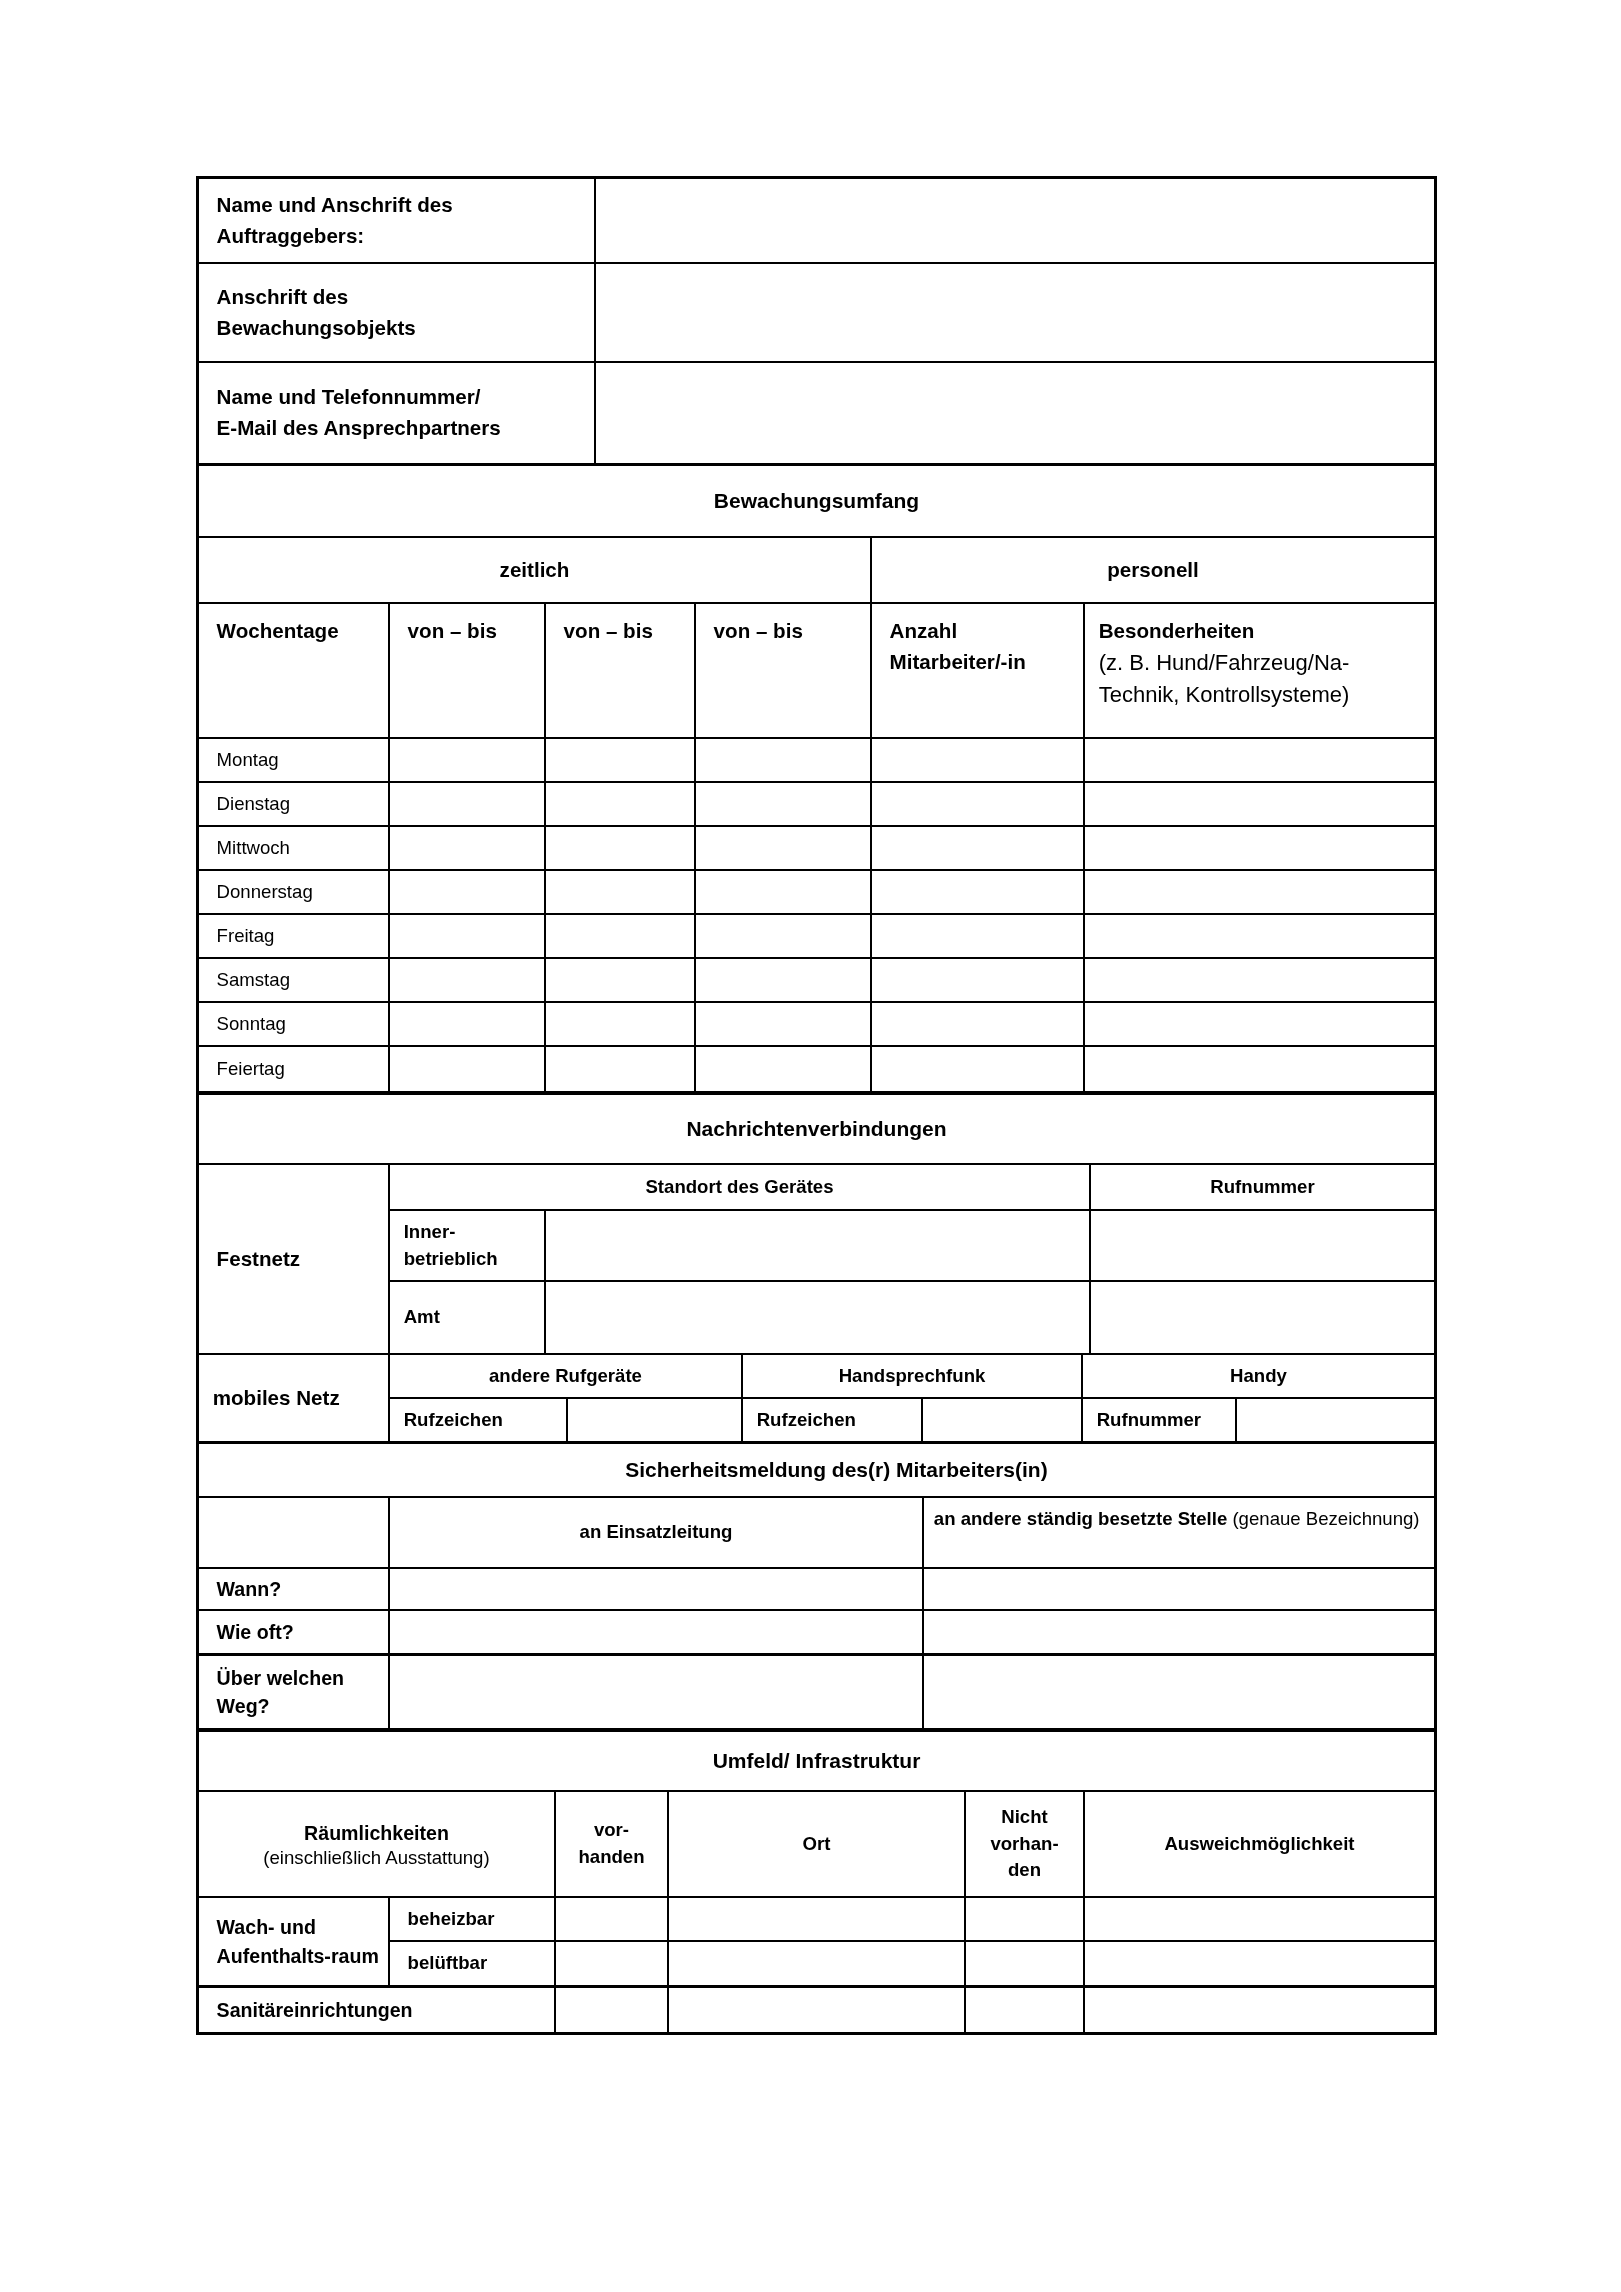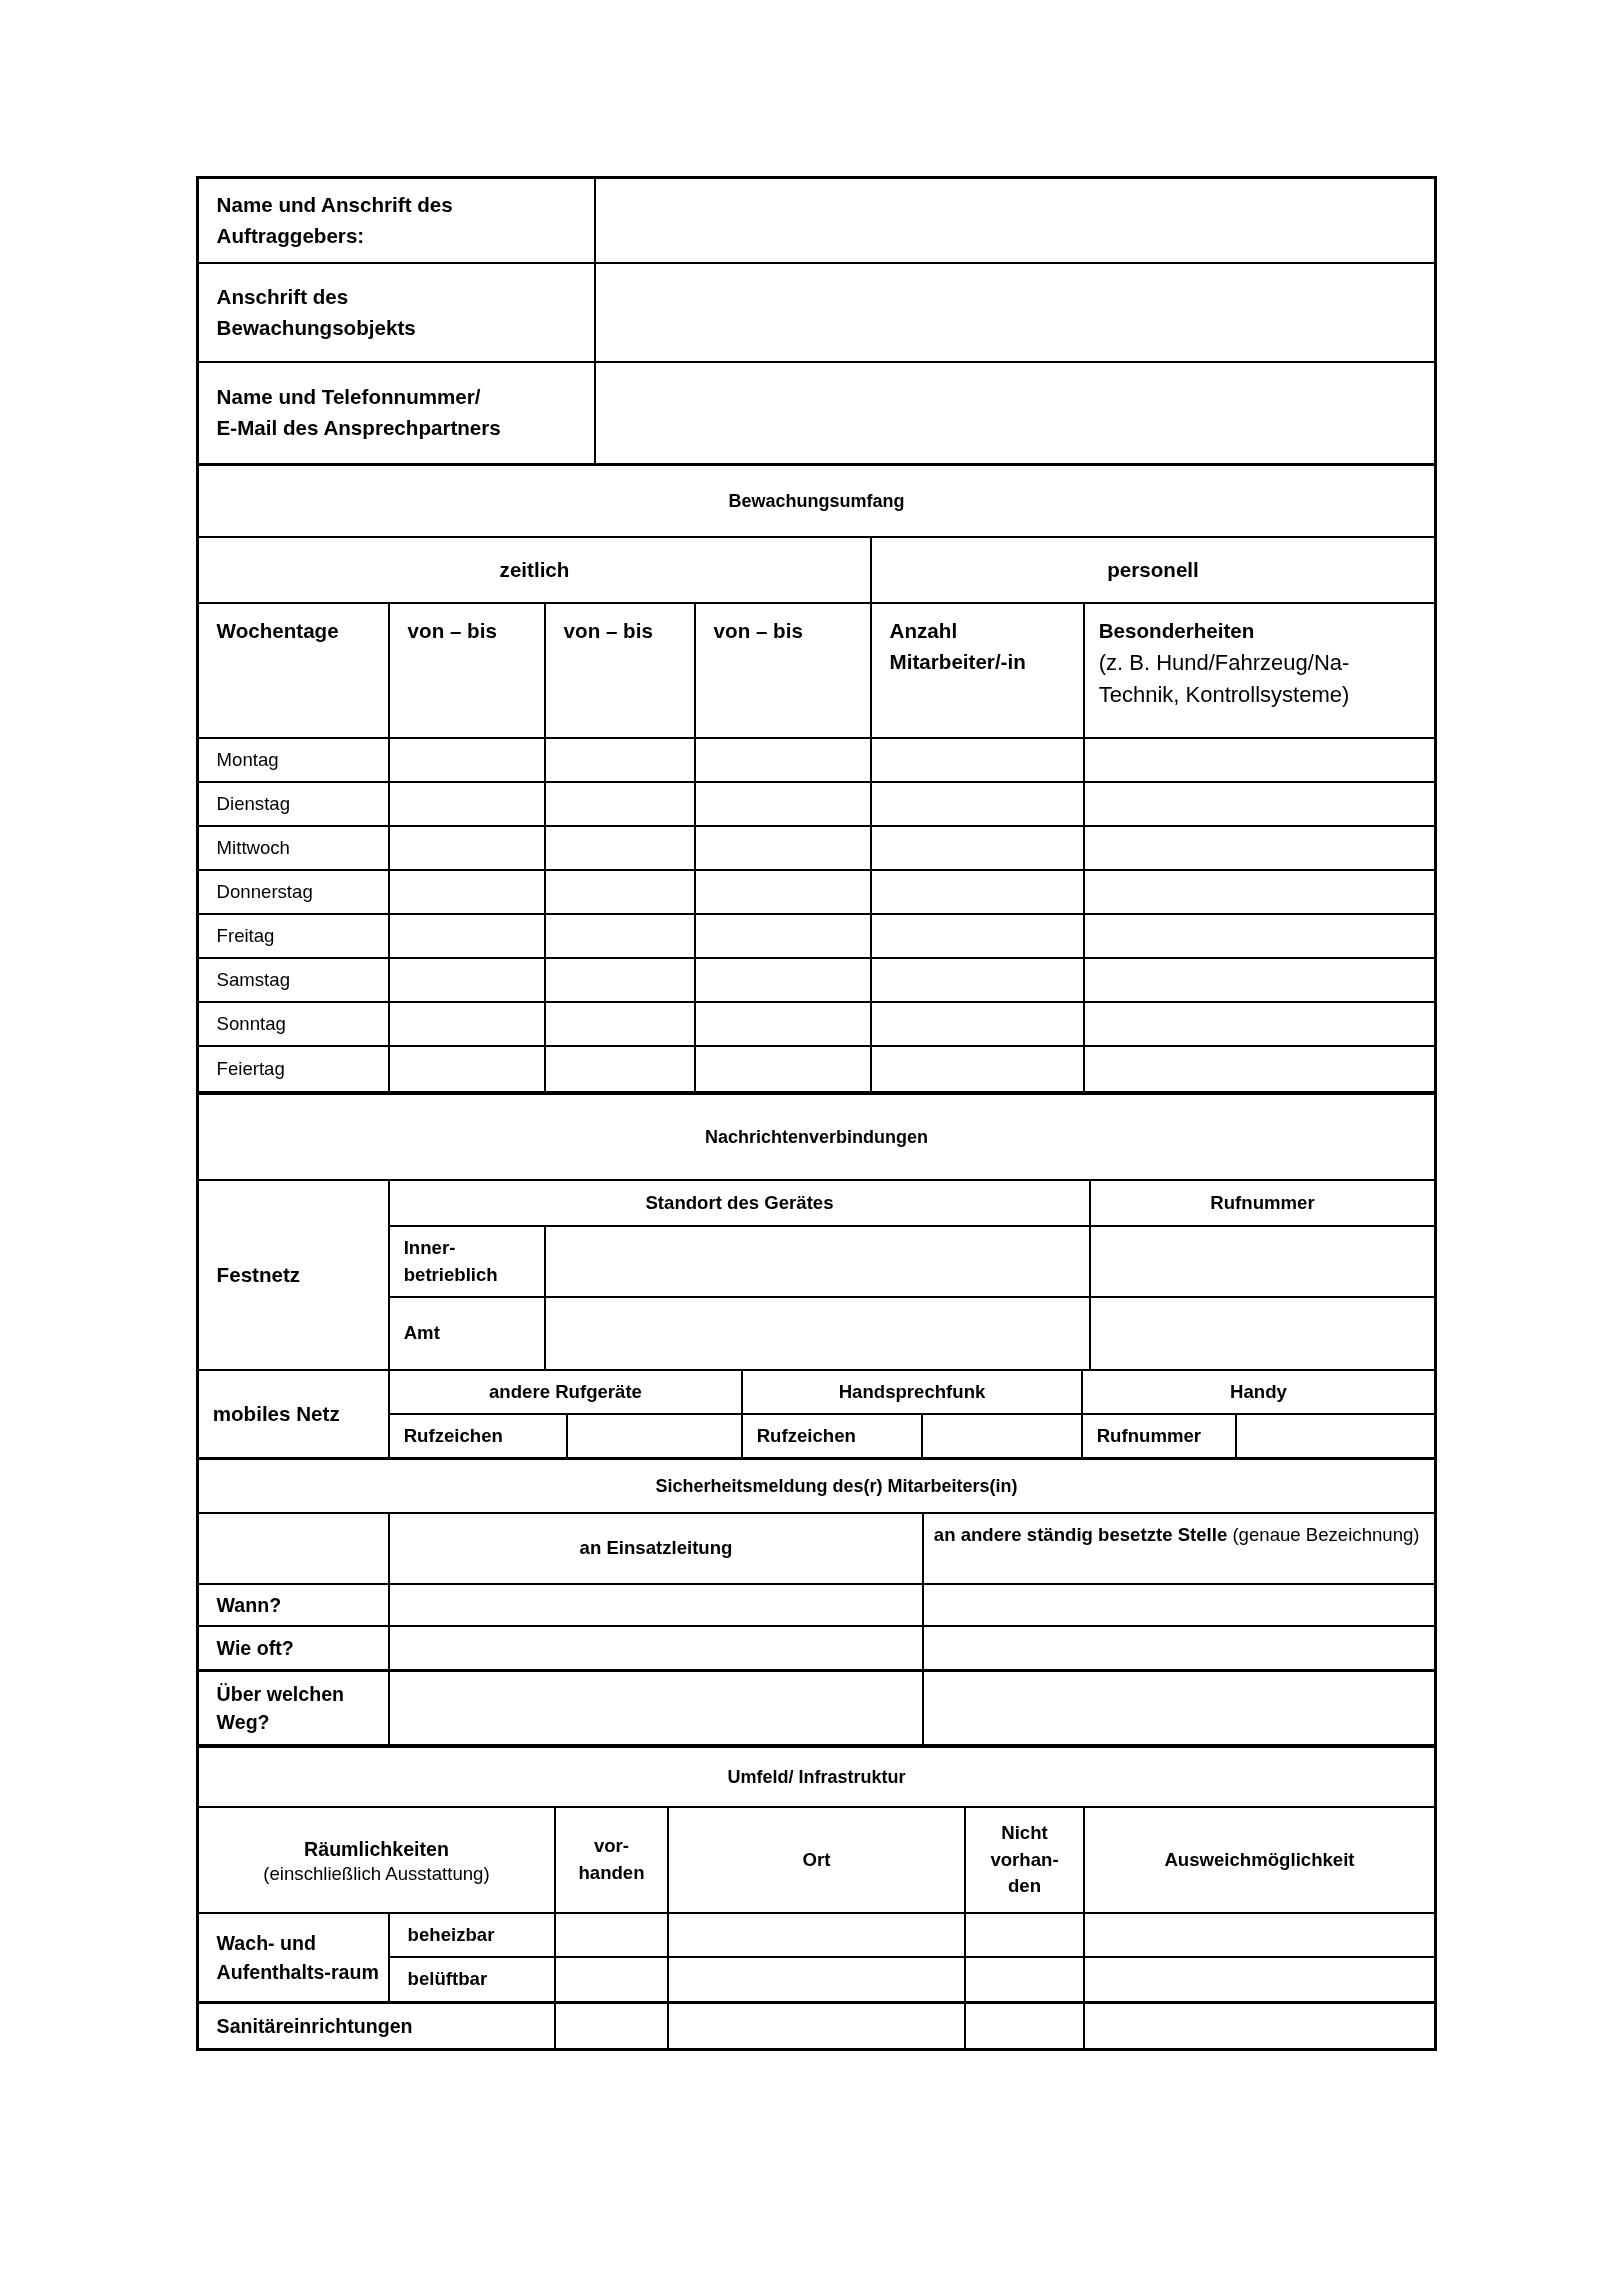--- a/index.html
+++ b/index.html
@@ -15,21 +15,21 @@
   .sec{display:grid;}
   .c{box-sizing:border-box;overflow:hidden;min-width:0;}
   .br{border-right:2px solid #000;}
   .bb2{border-bottom:2px solid #000;}
   .bb3{border-bottom:2.9px solid #000;}
   .bb4{border-bottom:3.9px solid #000;}
   .vc{display:flex;align-items:center;}
   .ctr{display:flex;align-items:center;justify-content:center;text-align:center;}
   .topleft{padding:11.8px 7.8px 0 17.6px;}
   .pl{white-space:pre-line;}
-  .b22{font-weight:bold;font-size:18px;}
+  .b22{font-weight:bold;font-size:21px;}
   .b21{font-weight:bold;font-size:20.6px;line-height:1.5;}
   .b20{font-weight:bold;font-size:19.6px;line-height:1.45;}
   .b19{font-weight:bold;font-size:18.6px;line-height:1.45;}
   .n21{font-weight:normal;font-size:22px;line-height:1.45;}
   .n19{font-weight:normal;font-size:18.6px;}
   .padL{padding-left:17.6px;}
   .padL14{padding-left:13.7px;}
   .block{display:block;}
 </style>
 </head>
@@ -126,21 +126,21 @@
 
     <div class="c br vc padL n19">Feiertag</div>
     <div class="c br"></div>
     <div class="c br"></div>
     <div class="c br"></div>
     <div class="c br"></div>
     <div class="c"></div>
   </div>
 
   <div style="border-bottom:3.9px solid #000;">
-    <div class="c bb2 ctr b22" style="height:86px;">Nachrichtenverbindungen</div>
+    <div class="c bb2 ctr b22" style="height:70px;">Nachrichtenverbindungen</div>
 
     <div class="sec bb3" style="grid-template-columns:191px 156px 545px 1fr;grid-template-rows:46px 71px 71px;">
       <div class="c br vc padL b21" style="grid-row:1 / span 3;">Festnetz</div>
       <div class="c br bb2 ctr b19" style="grid-column:span 2;">Standort des Gerätes</div>
       <div class="c bb2 ctr b19">Rufnummer</div>
 
       <div class="c br bb2 vc padL14">
         <span class="b19 pl">Inner-
 betrieblich</span>
       </div>

